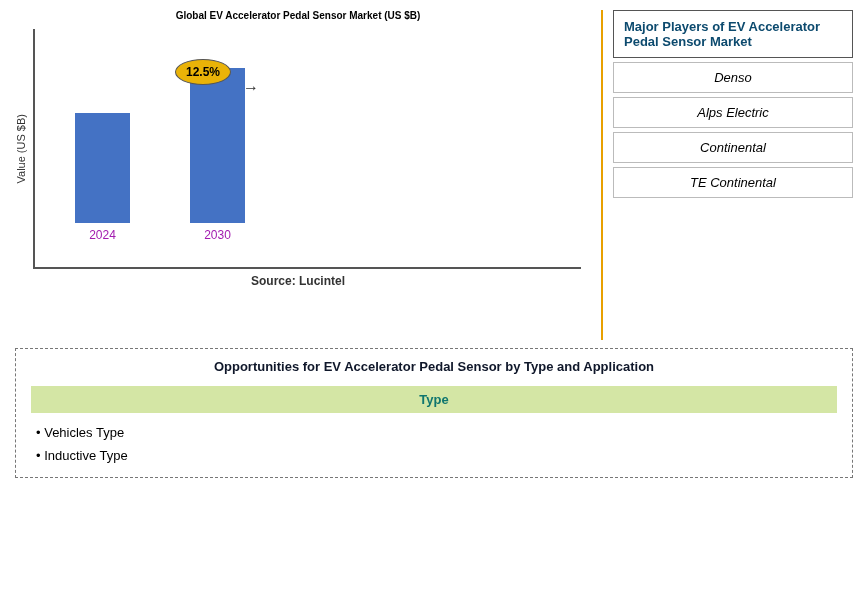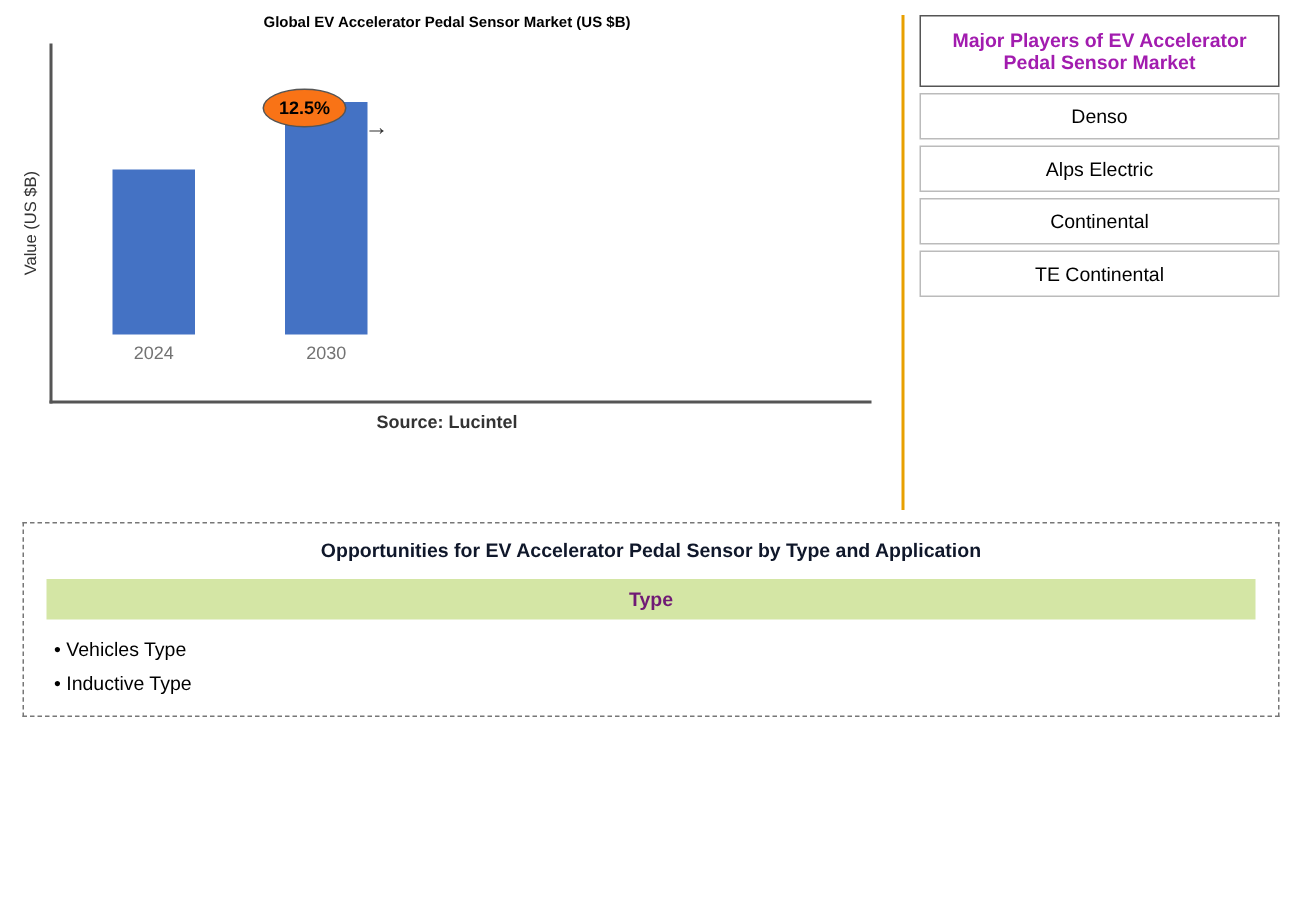--- a/index.html
+++ b/index.html
@@ -91,38 +91,38 @@
       margin: 0 30px;
     }
 
     .bar {
       background-color: #4472c4;
       width: 55px;
     }
 
     .bar-label {
       font-size: 12px;
-      color: #737373;
+      color: #a21caf;
       margin-top: 5px;
     }
 
     
     .annotation {
       position: absolute;
       top: 30px;
       left: 140px;
     }
 
     .annotation-bubble {
       border: 1.5px solid #555;
       border-radius: 50%;
       padding: 5px 10px;
       font-size: 12px;
       font-weight: bold;
-      background: #f97316;
+      background: #eab308;
       white-space: nowrap;
     }
 
     .annotation-arrow {
       position: absolute;
       top: 18px;
       right: -28px;
       font-size: 16px;
       color: #333;
     }
@@ -167,21 +167,21 @@
     .bottom-col {
       flex: 1;
     }
 
     .col-header {
       background-color: #d4e6a5;
       text-align: center;
       font-size: 13px;
       font-weight: bold;
       padding: 6px 10px;
-      color: #701a75;
+      color: #0f766e;
       margin-bottom: 8px;
     }
 
     .col-items {
       list-style: none;
       padding: 0 5px;
     }
 
     .col-items li {
       font-size: 13px;
@@ -203,36 +203,37 @@
     .players-items-wrapper {
       display: flex;
       flex-direction: column;
       align-items: stretch;
       width: 100%;
     }
 
     .players-box-header {
       border: 1.5px solid #555;
       padding: 8px 10px;
-      text-align: center;
-      font-size: 13px;
-      font-weight: bold;
-      color: #a21caf;
+      text-align: left;
+      font-size: 13px;
+      font-weight: bold;
+      color: #0c4a6e;
       background: #fff;
       margin-bottom: 4px;
     }
 
     .player-row {
       border: 1px solid #bbb;
       padding: 7px 10px;
       text-align: center;
       font-size: 13px;
       color: #000;
       background: #fff;
       margin-bottom: 4px;
+      font-style: italic;
     }
   </style>
 </head>
 <body>
 
 <div class="main-container">
 
   <div class="top-section">
 
     <div class="chart-area">

